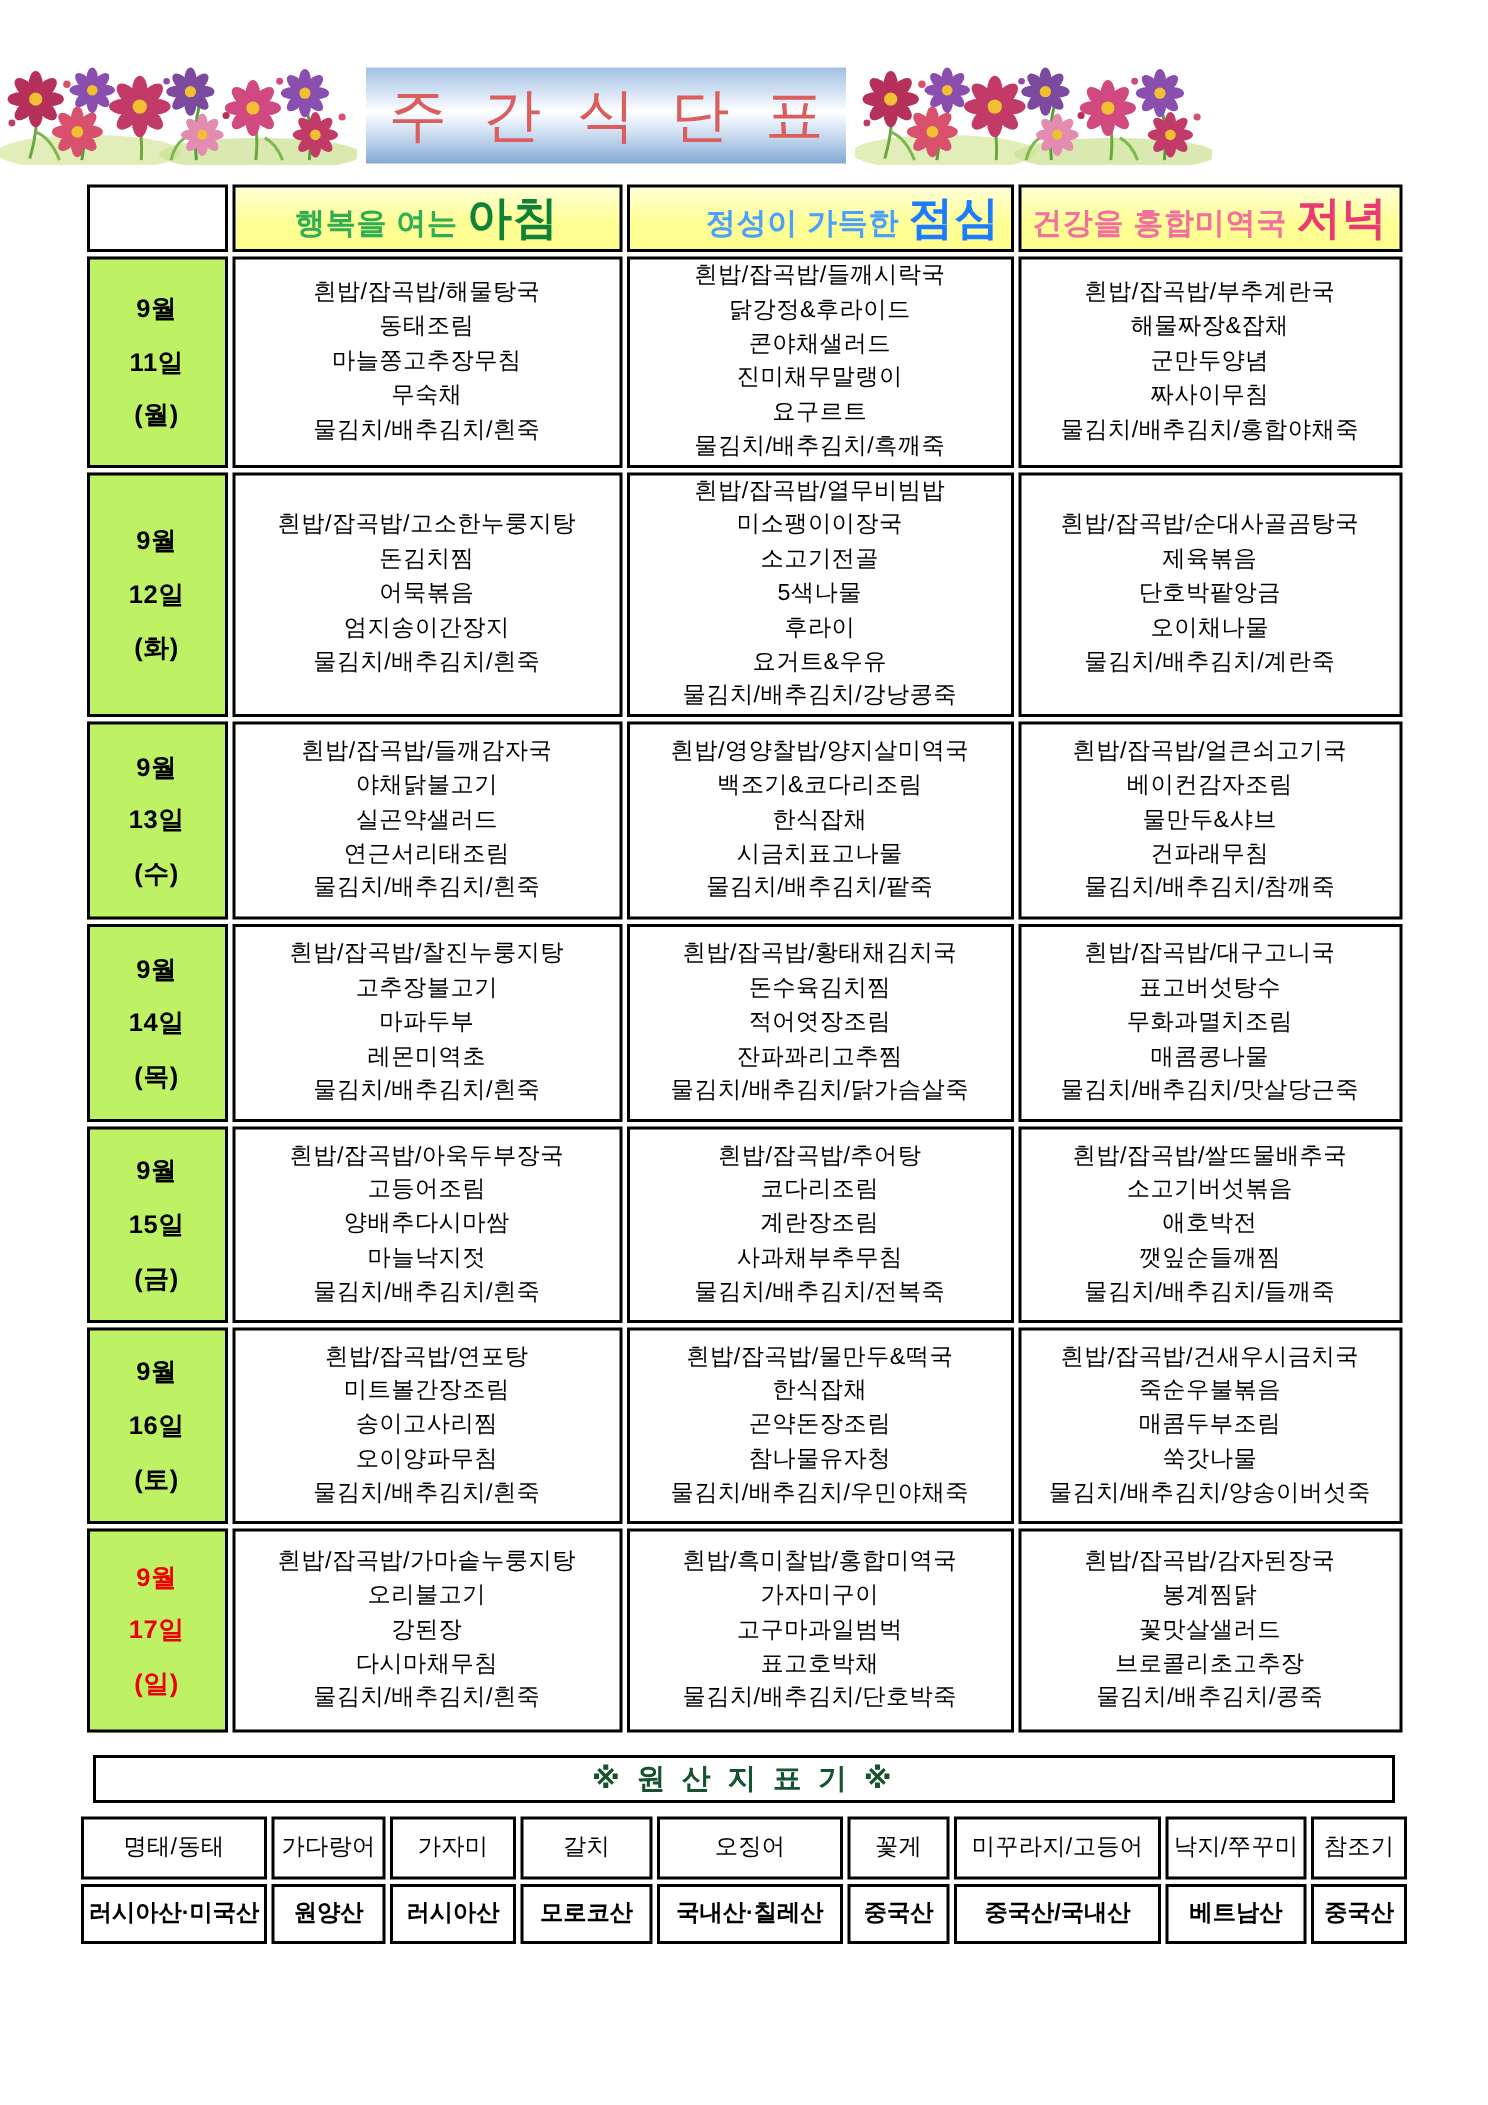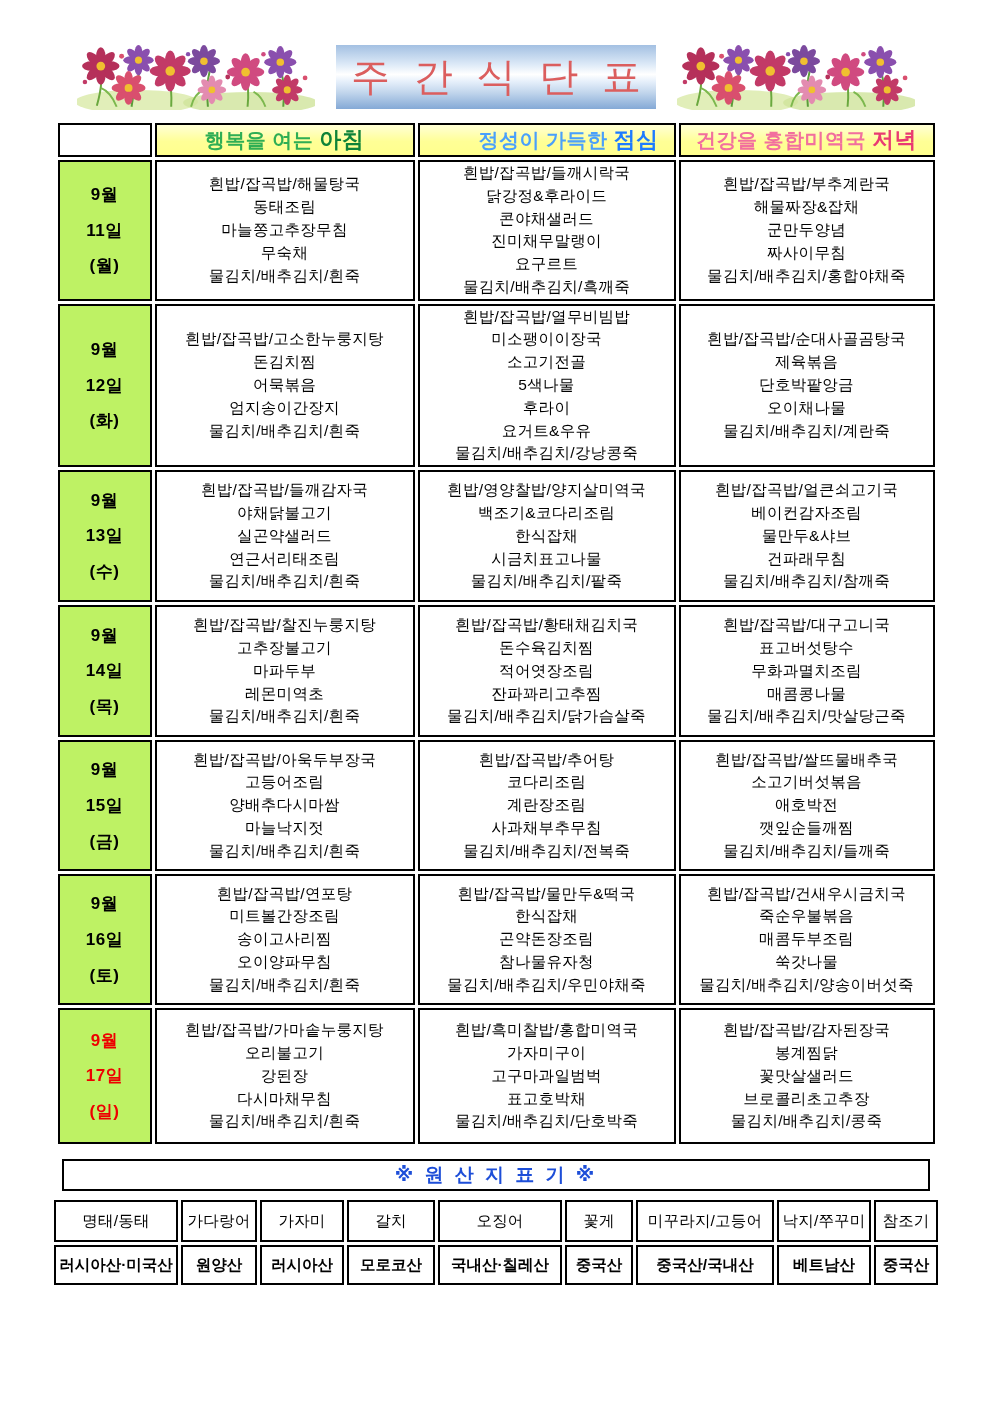--- a/index.html
+++ b/index.html
@@ -3,58 +3,58 @@
 <meta charset="utf-8">
 <style>
   * { margin:0; padding:0; box-sizing:border-box; }
   body {
     width:992px; min-height:1403px; background:#ffffff;
     font-family:"Liberation Sans","DejaVu Sans",sans-serif; color:#000;
   }
   .page { width:992px; padding-top:42px; }
 
   
-  .banner { display:flex; justify-content:center; align-items:center; gap:21px; height:70px; }
+  .banner { display:flex; align-items:center; gap:6px; height:70px; }
   .flowers { width:238px; height:66px; flex:0 0 auto; }
   .title-box {
     width:320px; height:64px; display:flex; align-items:center; justify-content:center;
     background:linear-gradient(180deg,#a3c0e2 0%,#dce9f7 30%,#ffffff 46%,#e4eefa 58%,#c2d6ec 74%,#84a9d6 100%);
     font-family:"Liberation Serif","DejaVu Serif",serif;
     font-size:39px; color:#db5e5e; letter-spacing:7px; padding-left:7px; white-space:nowrap;
   }
 
   
   table { border-collapse:separate; border-spacing:3px; table-layout:fixed; margin:0 auto; }
   td { border:2px solid #000; background:#fff; text-align:center; vertical-align:middle; overflow:hidden; }
 
   .menu { width:874px; margin-top:8px; }
   .menu td.corner { background:#fff; }
   .menu td.head {
     background:linear-gradient(180deg,#ffffd6 0%,#ffff96 55%,#ffff8e 100%);
     height:31px; white-space:nowrap;
   }
   .head .pre  { font-weight:bold; font-size:20px; letter-spacing:0.5px; }
-  .head .emph { font-weight:900; font-size:22px; letter-spacing:0.5px; }
+  .head .emph { font-weight:900; font-size:30px; letter-spacing:0.5px; }
   .c-bf .pre { color:#2fae54; } .c-bf .emph { color:#0e8338; }
   .c-ln .pre { color:#4aa0fb;margin-left:44px; } .c-ln .emph { color:#1d7bff;margin-top:36px; }
   .c-dn .pre { color:#f26f9e; } .c-dn .emph { color:#e93a72; }
 
   td.date {
     background:#bef264; font-size:17px; font-weight:600;
     line-height:2.1; white-space:pre-line; letter-spacing:0.5px;
   }
   td.date.sunday { color:#ee0000; }
   td.mcell { font-size:15.5px; line-height:1.47; white-space:pre-line; letter-spacing:0.3px; }
   tr.r1{height:134px} tr.r2{height:158px} tr.r3{height:132px} tr.r4{height:132px}
   tr.r5{height:131px} tr.r6{height:131px} tr.r7{height:136px}
 
   
   .origin { margin-top:9px; }
   .otbl { width:874px; }
-  .otitle td { height:32px; color:#1d4ed8; font-weight:bold; font-size:19px; letter-spacing:3px; }
+  .otitle td { height:32px; color:#14532d; font-weight:bold; font-size:19px; letter-spacing:3px; }
   .ohead td { height:47px; font-size:15.5px; white-space:pre-line; line-height:1.35; letter-spacing:0.2px; }
   .oval  td { height:44px; font-size:15.5px; font-weight:bold; white-space:pre-line; line-height:1.3; }
   .onote td { height:28px; font-size:15.5px; letter-spacing:0.3px; }
   .ot2 .ohead td { height:42px; }
   .ot2 .oval  td { height:40px; }
   .defs { position:absolute; width:0; height:0; overflow:hidden; }
 </style>
 </head>
 <body>
 

